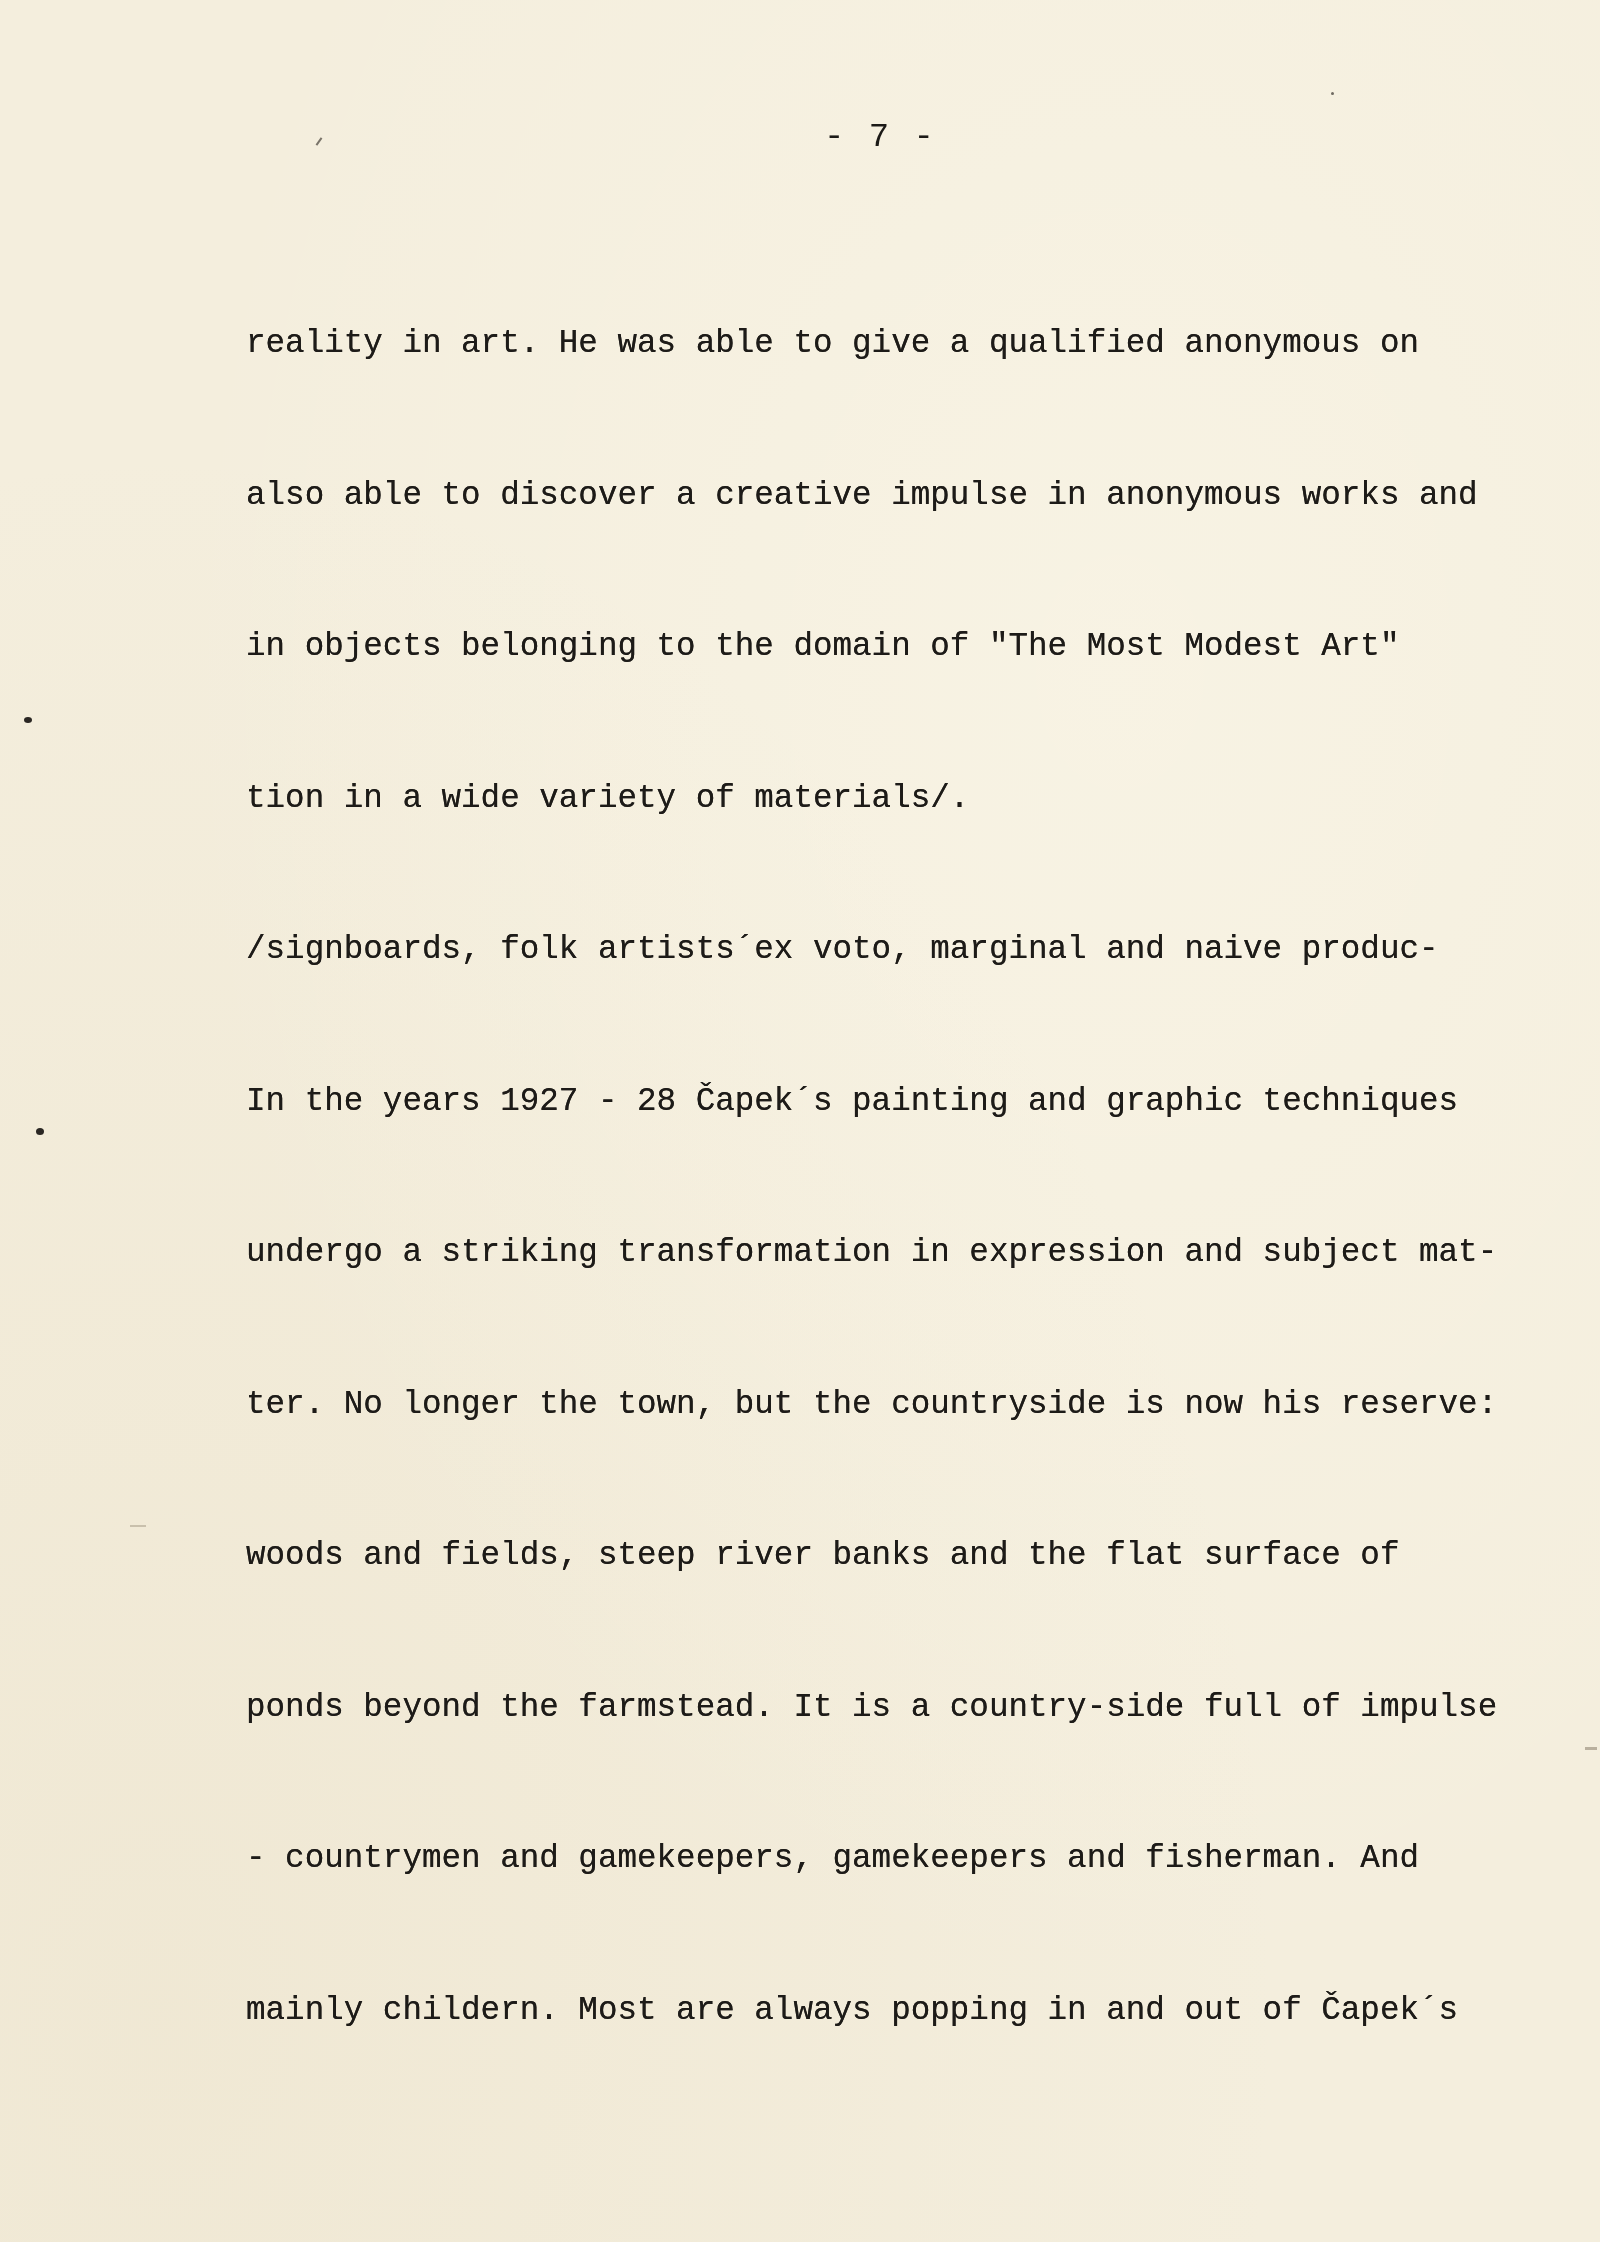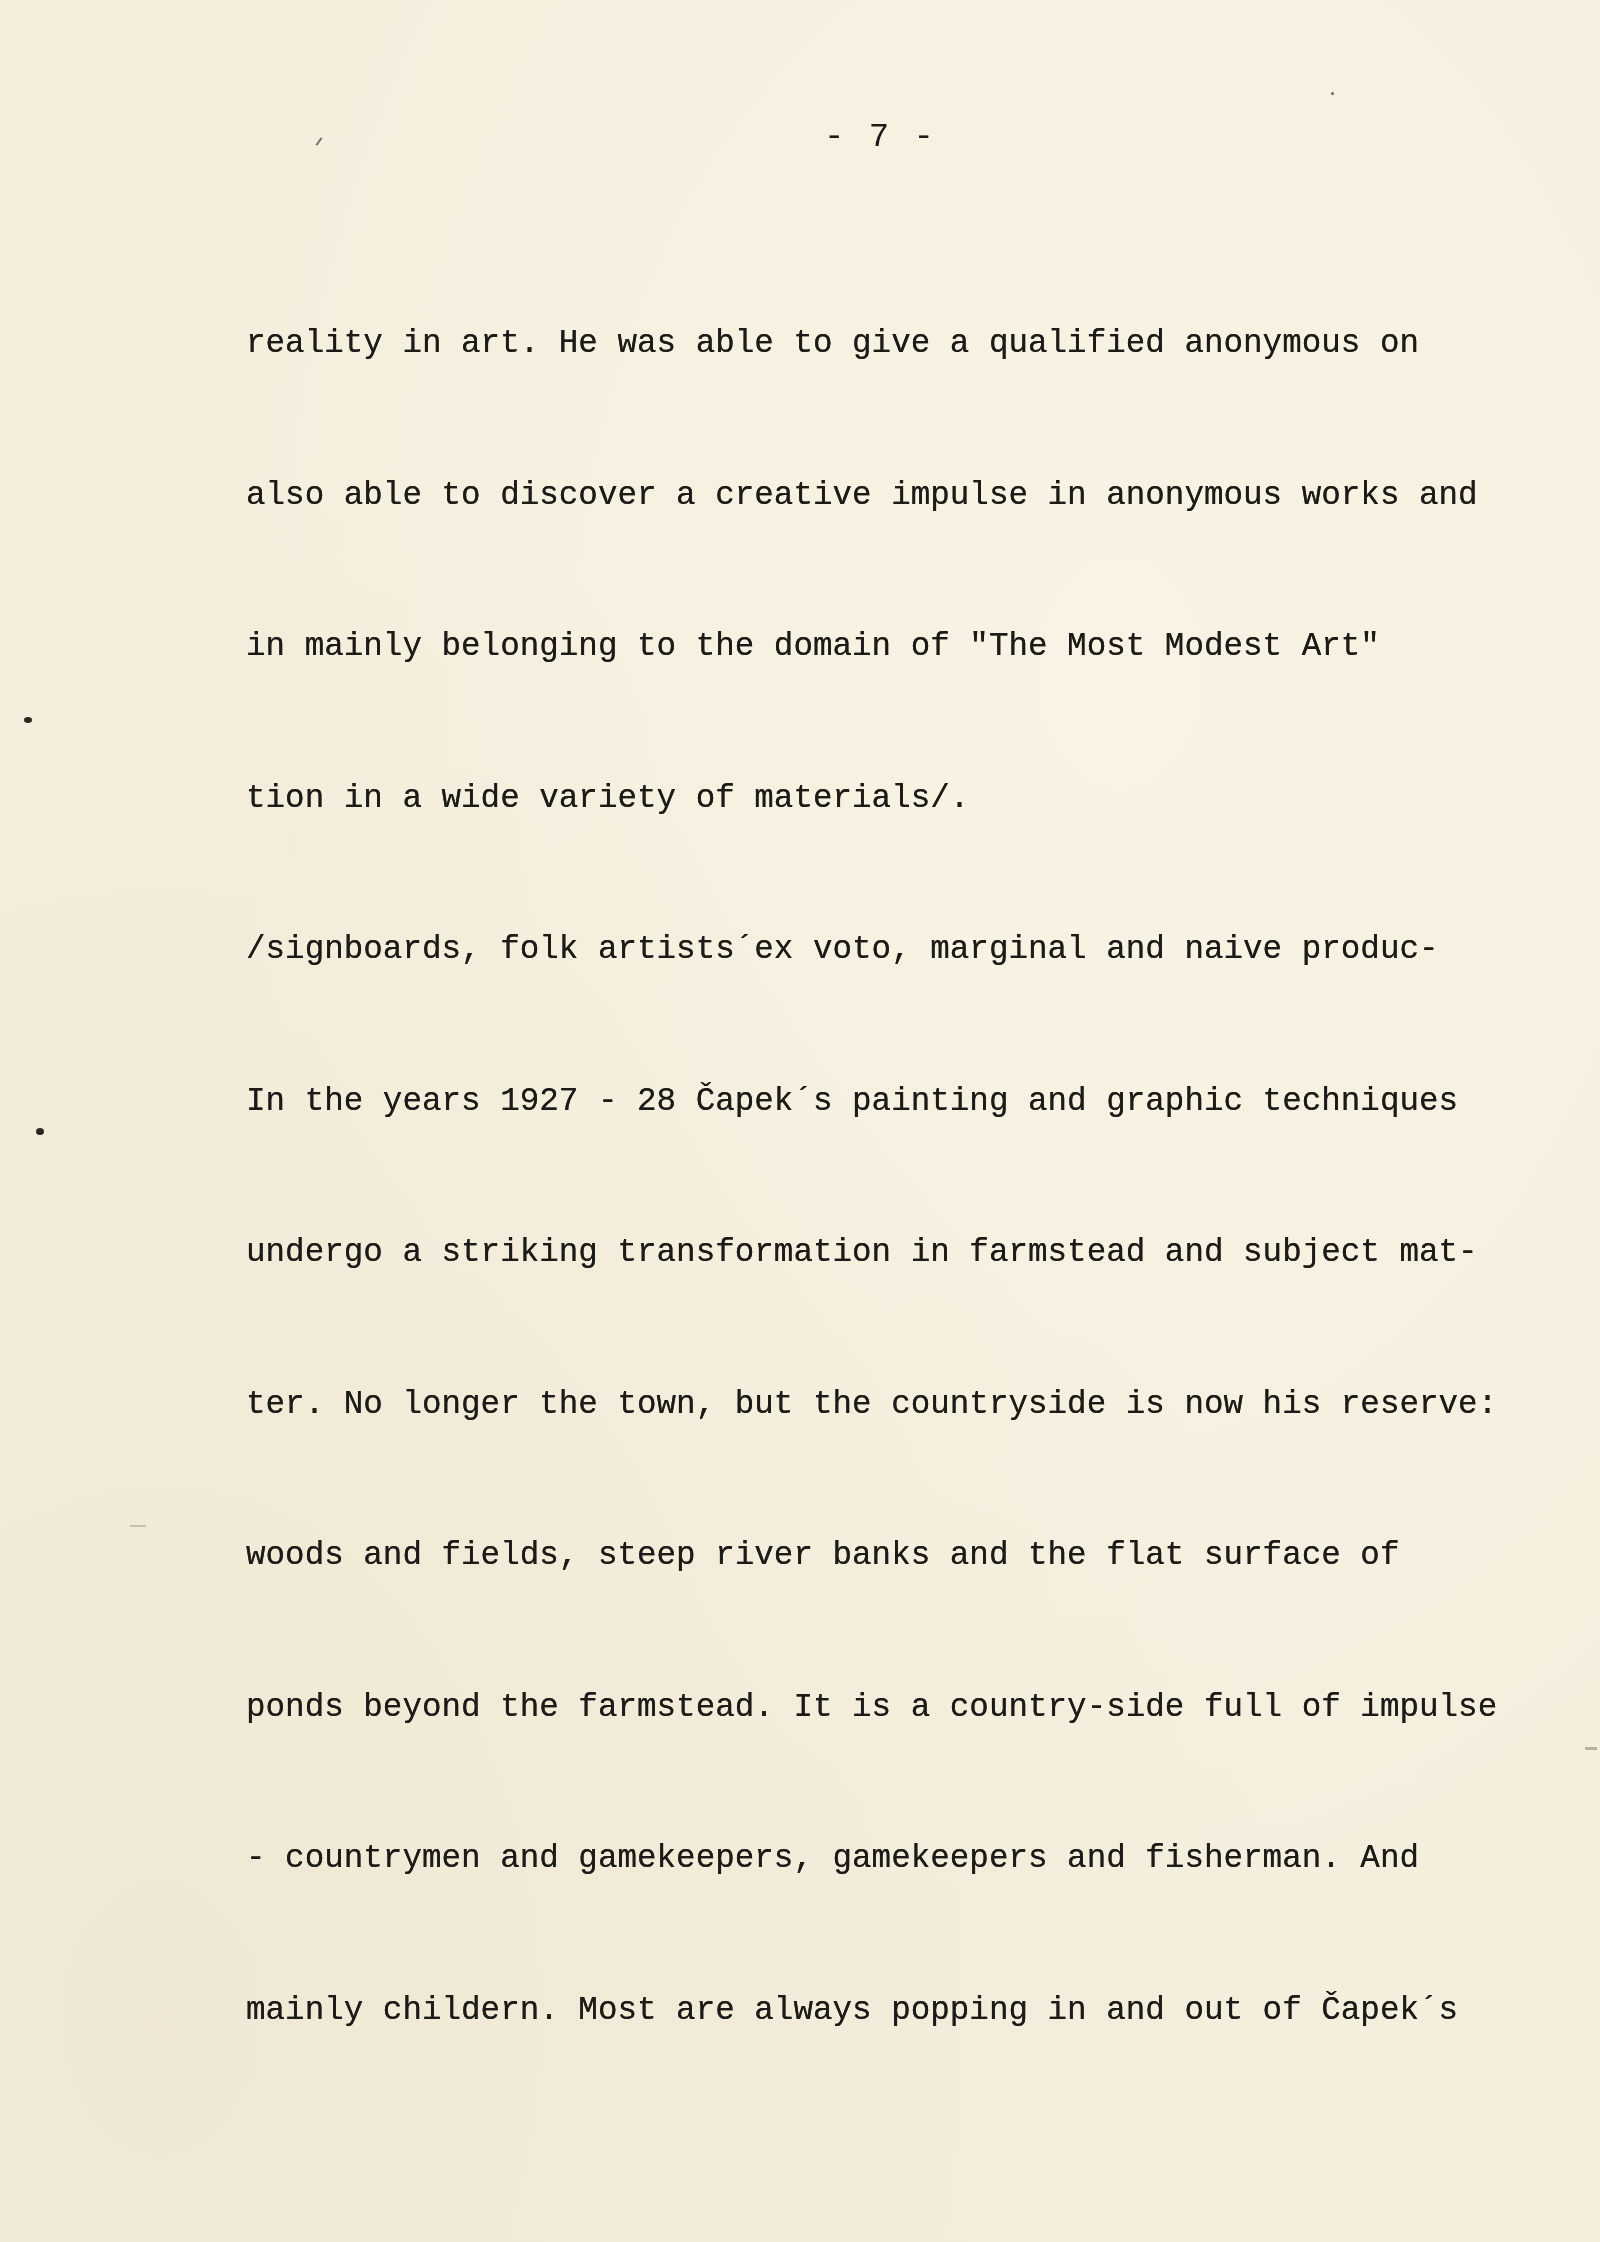--- a/index.html
+++ b/index.html
@@ -87,25 +87,25 @@
   </style>
 </head>
 <body>
 
 <div class="page">
   <div class="page-number">- 7 -</div>
 
   <div class="body-text">
     <span class="line">reality in art. He was able to give a qualified anonymous on</span>
     <span class="line">also able to discover a creative impulse in anonymous works and</span>
-    <span class="line">in mainly belonging to the domain of "The Most Modest Art"</span>
+    <span class="line">in objects belonging to the domain of "The Most Modest Art"</span>
     <span class="line">tion in a wide variety of materials/.</span>
     <span class="line">/signboards, folk artists´ex voto, marginal and naive produc-</span>
     <span class="line">In the years 1927 - 28 Čapek´s painting and graphic techniques</span>
-    <span class="line">undergo a striking transformation in farmstead and subject mat-</span>
+    <span class="line">undergo a striking transformation in expression and subject mat-</span>
     <span class="line">ter. No longer the town, but the countryside is now his reserve:</span>
     <span class="line">woods and fields, steep river banks and the flat surface of</span>
     <span class="line">ponds beyond the farmstead. It is a country-side full of impulse</span>
     <span class="line">- countrymen and gamekeepers, gamekeepers and fisherman. And</span>
     <span class="line">mainly childern. Most are always popping in and out of Čapek´s</span>
     
     
     
     
     

